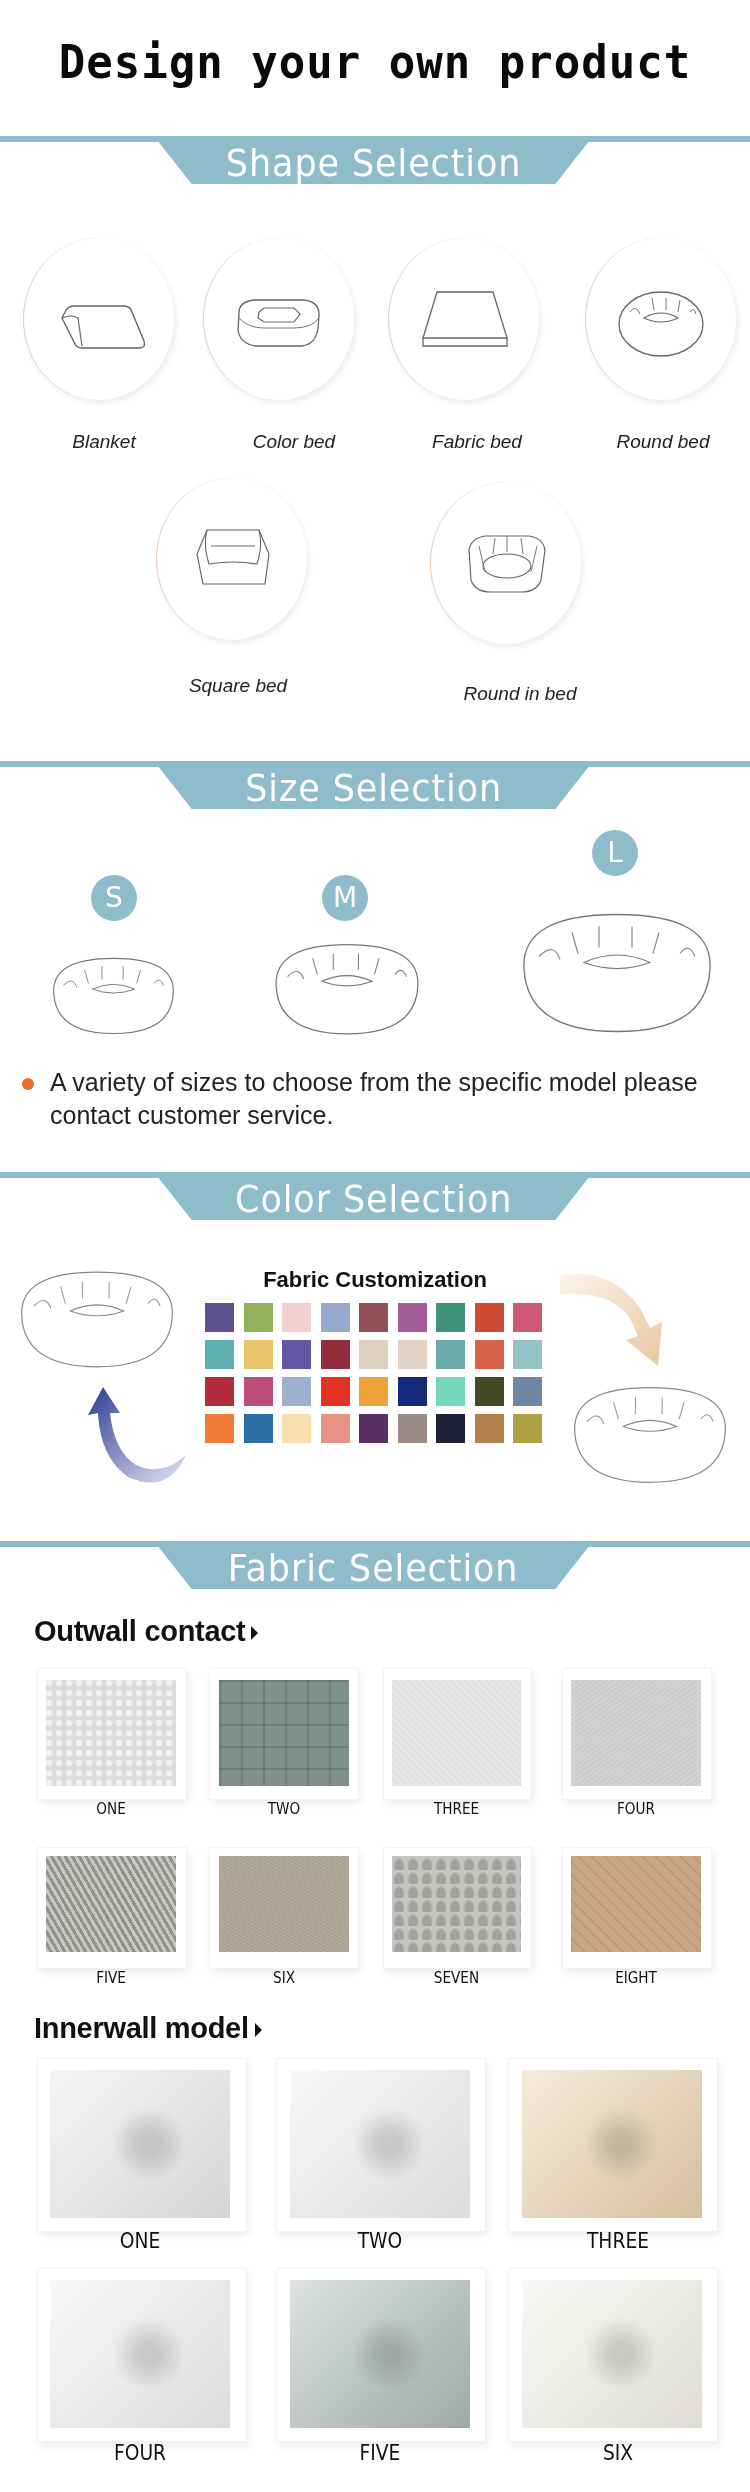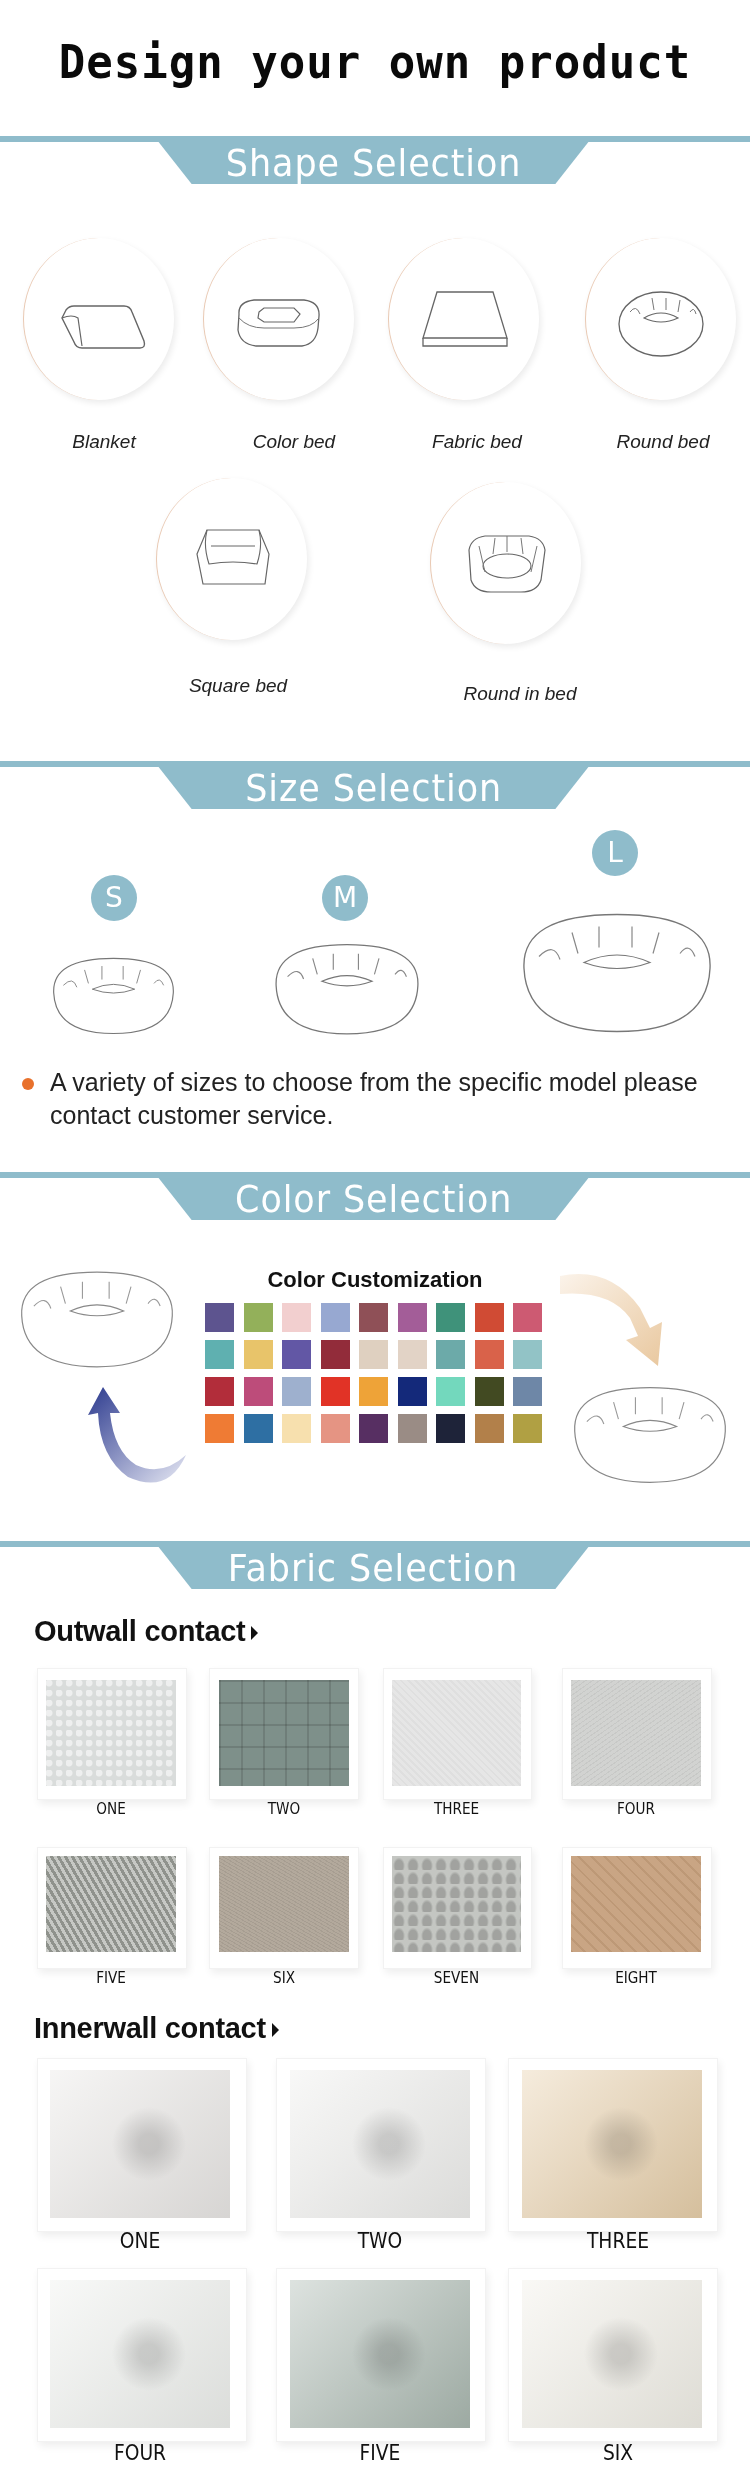--- a/index.html
+++ b/index.html
@@ -163,21 +163,21 @@
       <defs>
         <linearGradient id="gb" x1="0" y1="0" x2="1" y2="1">
           <stop offset="0" stop-color="#fbf3ea"></stop>
           <stop offset="1" stop-color="#e9c89f"></stop>
         </linearGradient>
       </defs>
       <path d="M0 8 Q50 -2 80 40 L90 60 L102 54 L98 98 L66 72 L78 68 L70 50 Q50 22 0 26 Z" fill="url(#gb)"></path>
     </svg>
 </div>
 
-<div class="abs color-title" style="top:1267px;">Color Customization</div>
+<div class="abs color-title" style="top:1267px;">Fabric Customization</div>
 
 <div class="abs" id="swatch-grid" style="left:205px; top:1303px; width:340px; height:220px;">
     <div class="abs swatch" title="#5d548f" style="left: 0px; top: 0px; background: rgb(93, 84, 143);"></div>
     <div class="abs swatch" title="#93b05a" style="left: 38.5px; top: 0px; background: rgb(147, 176, 90);"></div>
     <div class="abs swatch" title="#f2cfcf" style="left: 77px; top: 0px; background: rgb(242, 207, 207);"></div>
     <div class="abs swatch" title="#97a8d1" style="left: 115.5px; top: 0px; background: rgb(151, 168, 209);"></div>
     <div class="abs swatch" title="#8f5057" style="left: 154px; top: 0px; background: rgb(143, 80, 87);"></div>
     <div class="abs swatch" title="#a35d98" style="left: 192.5px; top: 0px; background: rgb(163, 93, 152);"></div>
     <div class="abs swatch" title="#3f927a" style="left: 231px; top: 0px; background: rgb(63, 146, 122);"></div>
     <div class="abs swatch" title="#d04b34" style="left: 269.5px; top: 0px; background: rgb(208, 75, 52);"></div>
@@ -236,21 +236,21 @@
     <div class="abs fabric-img" style="left: 219px; top: 1856px; width: 130px; height: 96px; background: repeating-linear-gradient(30deg, rgba(0, 0, 0, 0.07) 0px, rgba(0, 0, 0, 0.07) 1px, transparent 1px, transparent 3px), rgb(179, 169, 156);"></div>
     <div class="abs fabric-label fl-small" style="left: 209px; top: 1968px; width: 150px;">SIX</div>
     <div class="abs fabric-card" style="left: 383px; top: 1847px; width: 147px; height: 120px;"></div>
     <div class="abs fabric-img" style="left: 392px; top: 1856px; width: 129px; height: 96px; background: radial-gradient(at 50% 70%, rgba(0, 0, 0, 0.18) 0px, rgba(0, 0, 0, 0.18) 4px, transparent 6px) 0px 0px / 14px 14px, rgb(196, 198, 194);"></div>
     <div class="abs fabric-label fl-small" style="left: 382px; top: 1968px; width: 149px;">SEVEN</div>
     <div class="abs fabric-card" style="left: 562px; top: 1847px; width: 148px; height: 120px;"></div>
     <div class="abs fabric-img" style="left: 571px; top: 1856px; width: 130px; height: 96px; background: repeating-linear-gradient(45deg, rgba(120, 80, 40, 0.15) 0px, rgba(120, 80, 40, 0.15) 2px, transparent 2px, transparent 9px), rgb(201, 165, 132);"></div>
     <div class="abs fabric-label fl-small" style="left: 561px; top: 1968px; width: 150px;">EIGHT</div>
   </div>
 
-<div class="abs sub-heading" style="top:2012px;"><span>Innerwall contact</span><span class="tri"></span></div>
+<div class="abs sub-heading" style="top:2012px;"><span>Innerwall model</span><span class="tri"></span></div>
 
 <div id="innerwall-grid" class="abs" style="left:0; top:0; width:750px; height:0;">
     <div class="abs fabric-card" style="left: 37px; top: 2058px; width: 208px; height: 172px;"></div>
     <div class="abs fabric-img" style="left: 50px; top: 2070px; width: 180px; height: 148px; background: radial-gradient(circle at 55% 50%, rgba(0, 0, 0, 0.14) 0px, rgba(0, 0, 0, 0.14) 8%, transparent 30%), linear-gradient(135deg, rgba(255, 255, 255, 0.6), rgba(0, 0, 0, 0.08)), rgb(233, 231, 229);"></div>
     <div class="abs fabric-label fl-large" style="left: 50px; top: 2228px; width: 180px;">ONE</div>
     <div class="abs fabric-card" style="left: 276px; top: 2058px; width: 208px; height: 172px;"></div>
     <div class="abs fabric-img" style="left: 290px; top: 2070px; width: 180px; height: 148px; background: radial-gradient(circle at 55% 50%, rgba(0, 0, 0, 0.14) 0px, rgba(0, 0, 0, 0.14) 8%, transparent 30%), linear-gradient(135deg, rgba(255, 255, 255, 0.6), rgba(0, 0, 0, 0.08)), rgb(238, 238, 236);"></div>
     <div class="abs fabric-label fl-large" style="left: 290px; top: 2228px; width: 180px;">TWO</div>
     <div class="abs fabric-card" style="left: 508px; top: 2058px; width: 208px; height: 172px;"></div>
     <div class="abs fabric-img" style="left: 522px; top: 2070px; width: 180px; height: 148px; background: radial-gradient(circle at 55% 50%, rgba(0, 0, 0, 0.14) 0px, rgba(0, 0, 0, 0.14) 8%, transparent 30%), linear-gradient(135deg, rgba(255, 255, 255, 0.6), rgba(0, 0, 0, 0.08)), rgb(231, 207, 170);"></div>

